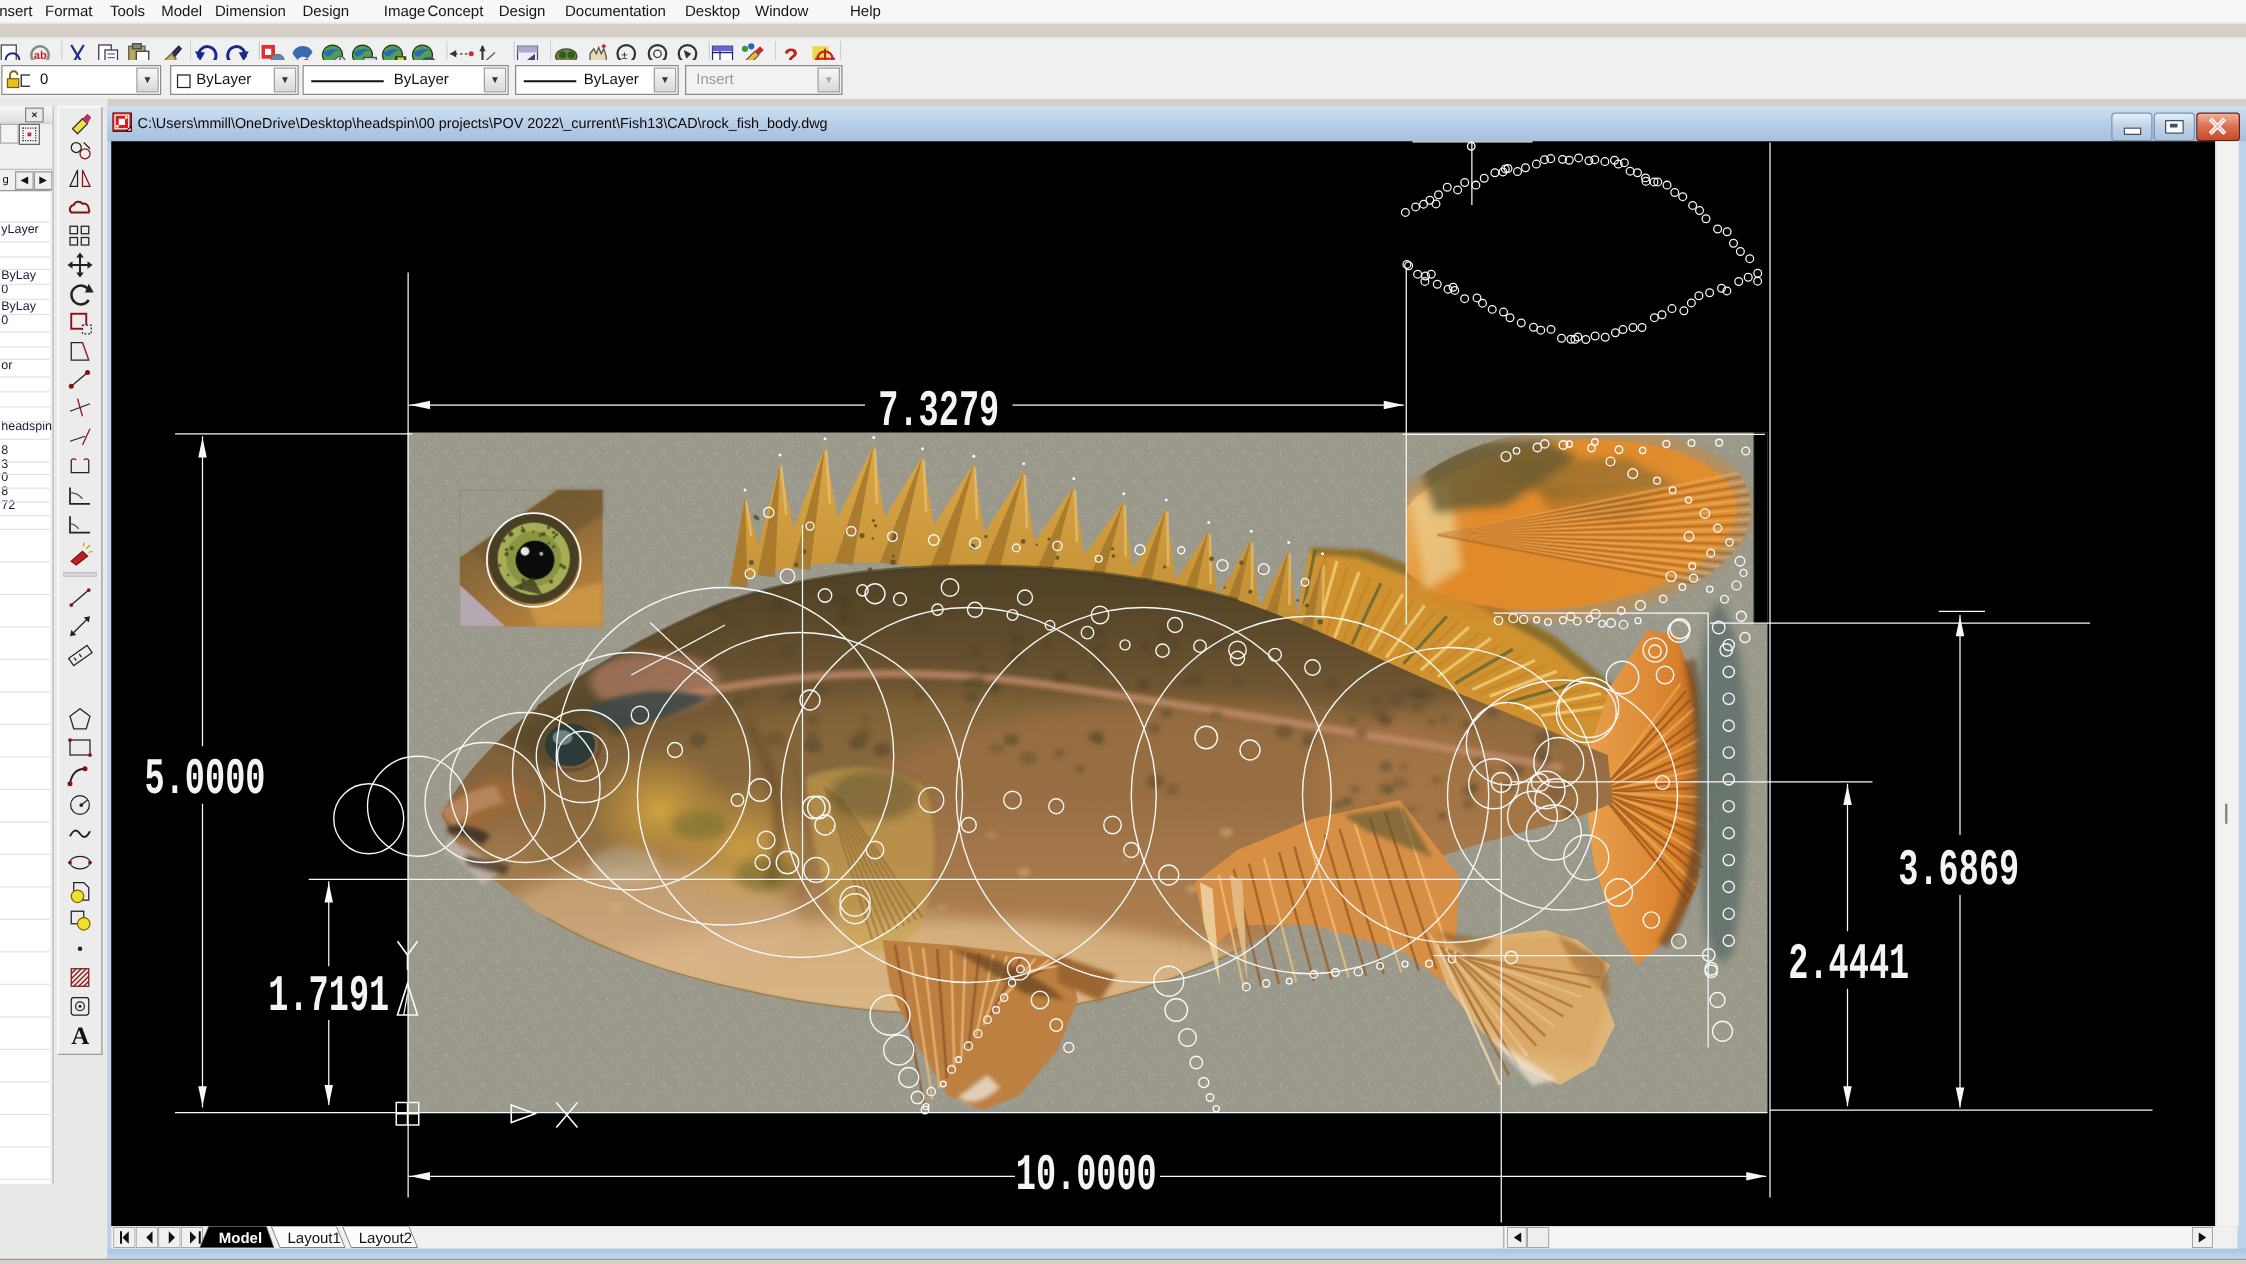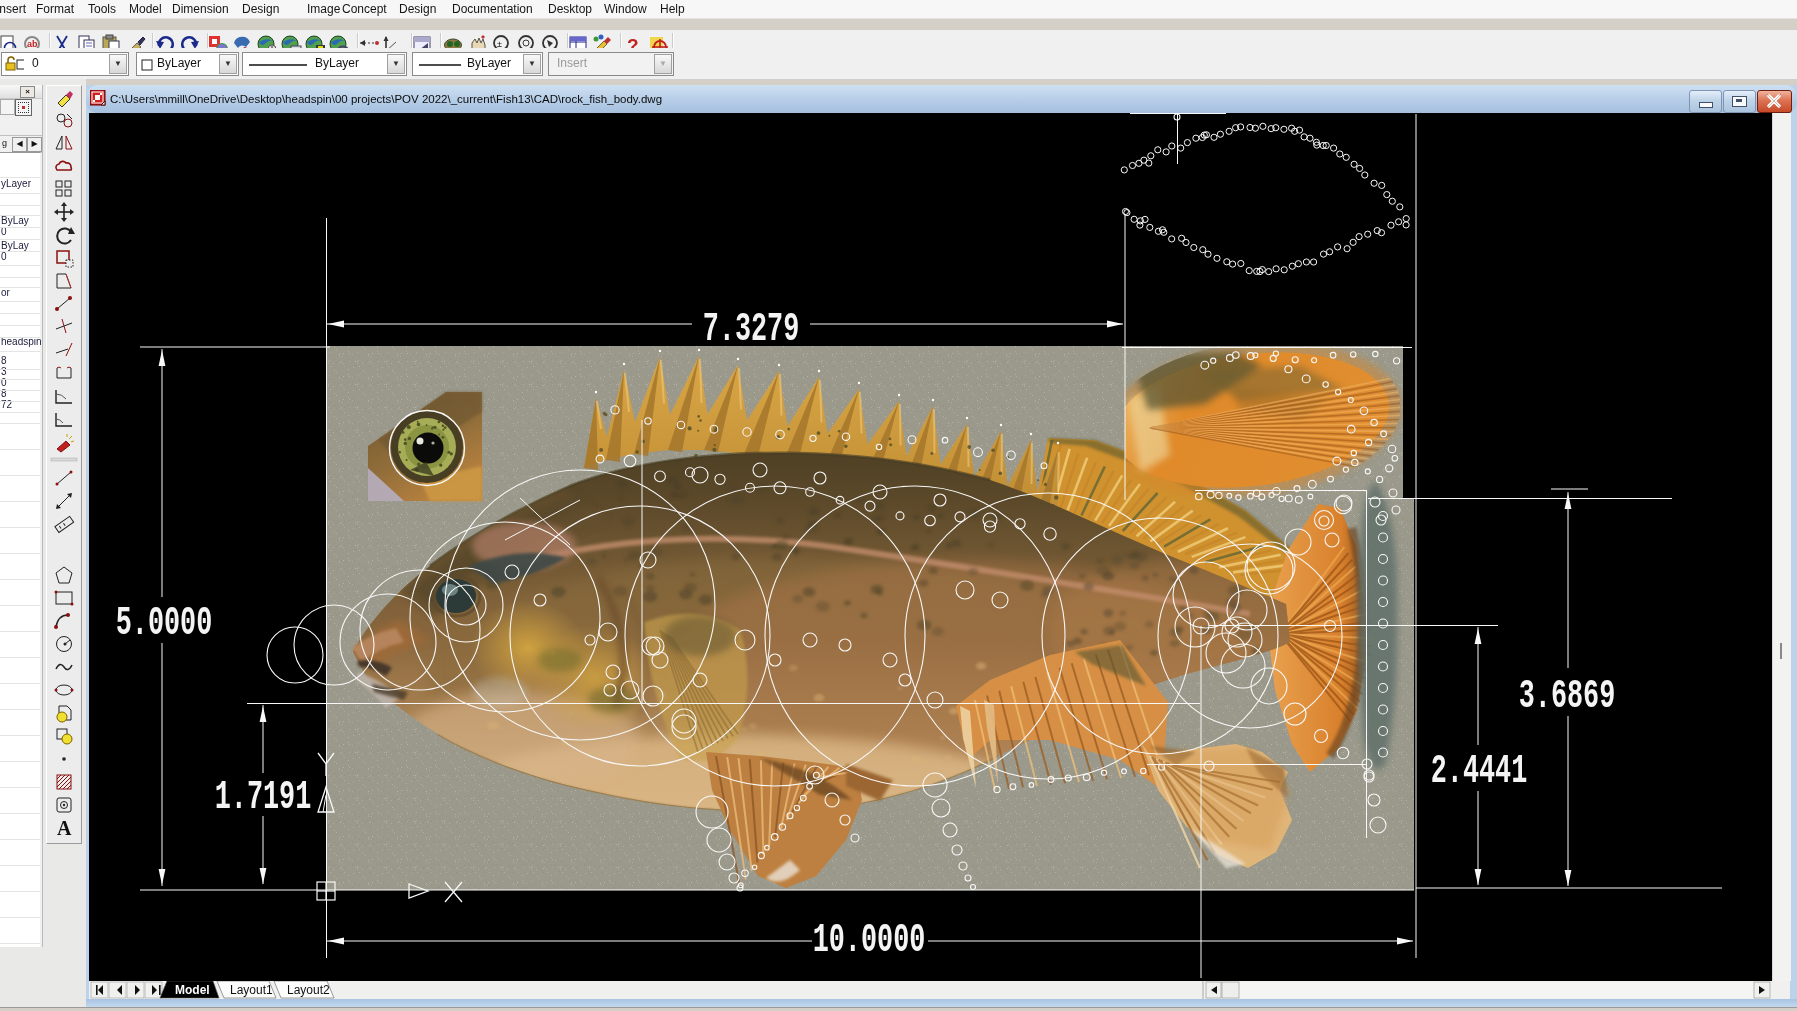--- a/index.html
+++ b/index.html
@@ -5,21 +5,21 @@
 .abs{position:absolute;}
 #menubar{left:0;top:0;width:1797px;height:18px;background:#f7f7f7;border-bottom:1px solid #e2e2e2;}
 #menubar span{position:absolute;top:2px;font-size:12px;color:#151515;white-space:pre;}
 #toolbar{left:0;top:30px;width:1797px;height:30px;background:#f0f0f0;}
 #combobar{left:0;top:48px;width:1797px;height:31px;background:#f0f0f0;border-bottom:1px solid #cfcfcf;}
 .combo{position:absolute;top:4px;height:22px;background:#fff;border:1px solid #8a8a8a;}
 .combo .btn{position:absolute;right:1px;top:1px;width:16px;height:18px;background:linear-gradient(#f8f8f8,#d8d8d8);
  border:1px solid #a0a0a0;font-size:8px;color:#333;text-align:center;line-height:17px;}
 .combo .txt{position:absolute;left:22px;top:3px;font-size:12px;color:#111;}
 #win{left:86px;top:85px;width:1711px;height:922px;background:#bcd2ea;}
-#titlebar{left:0px;top:0px;width:1711px;height:28px;background:linear-gradient(#cfe0f2,#b3cbe6 60%,#a5c0de);border-radius:12px;}
+#titlebar{left:0px;top:0px;width:1711px;height:28px;background:linear-gradient(#cfe0f2,#b3cbe6 60%,#a5c0de);}
 #titletext{left:24px;top:8px;font-size:11.5px;color:#0a0a0a;white-space:pre;}
 #canvas{left:3px;top:28px;width:1683px;height:868px;background:#000;font-weight:bold;}
 #vscroll{left:1686px;top:28px;width:18px;height:868px;background:#f2f2f0;border-left:1px solid #d8d8d8;}
 #bottombar{left:3px;top:896px;width:1701px;height:18px;background:#f0f0ee;}
 #botborder{left:0;top:914px;width:1711px;height:8px;background:linear-gradient(#a8c4e2,#c2d8ee);}
 #appbottom{left:0;top:1007px;width:1797px;height:4px;background:#d4d0c8;border-top:1px solid #9a9a9a;}
 .wbtn{position:absolute;top:5px;height:21px;border-radius:3px;}
 .tbsep{position:absolute;top:3px;width:1px;height:24px;background:#cccccc;border-right:1px solid #fbfbfb;}
 </style></head><body>
 <div class="abs" id="menubar">
@@ -28,21 +28,21 @@
     <span style="left:88px">Tools</span>
     <span style="left:129px">Model</span>
     <span style="left:172px">Dimension</span>
     <span style="left:242px">Design</span>
     <span style="left:307px">Image</span>
     <span style="left:342px">Concept</span>
     <span style="left:399px">Design</span>
     <span style="left:452px">Documentation</span>
     <span style="left:548px">Desktop</span>
     <span style="left:604px">Window</span>
-    <span style="left:660px">Help</span>
+    <span style="left:680px">Help</span>
   </div>
 <div class="abs" id="toolbar">
     <svg width="1797" height="30" viewBox="0 0 1797 30" style="position:absolute;left:0;top:0">
       <g transform="translate(8,15)">
         <rect x="-7" y="-9" width="12" height="15" fill="#fff" stroke="#444"></rect>
         <circle cx="2" cy="3" r="5.5" fill="none" stroke="#1a2a8a" stroke-width="1.6"></circle>
         <line x1="5" y1="7" x2="9" y2="11" stroke="#1a2a8a" stroke-width="2"></line>
       </g>
       <g transform="translate(33,15)">
         <circle cx="-1" cy="-1" r="7" fill="none" stroke="#888" stroke-width="2"></circle>

